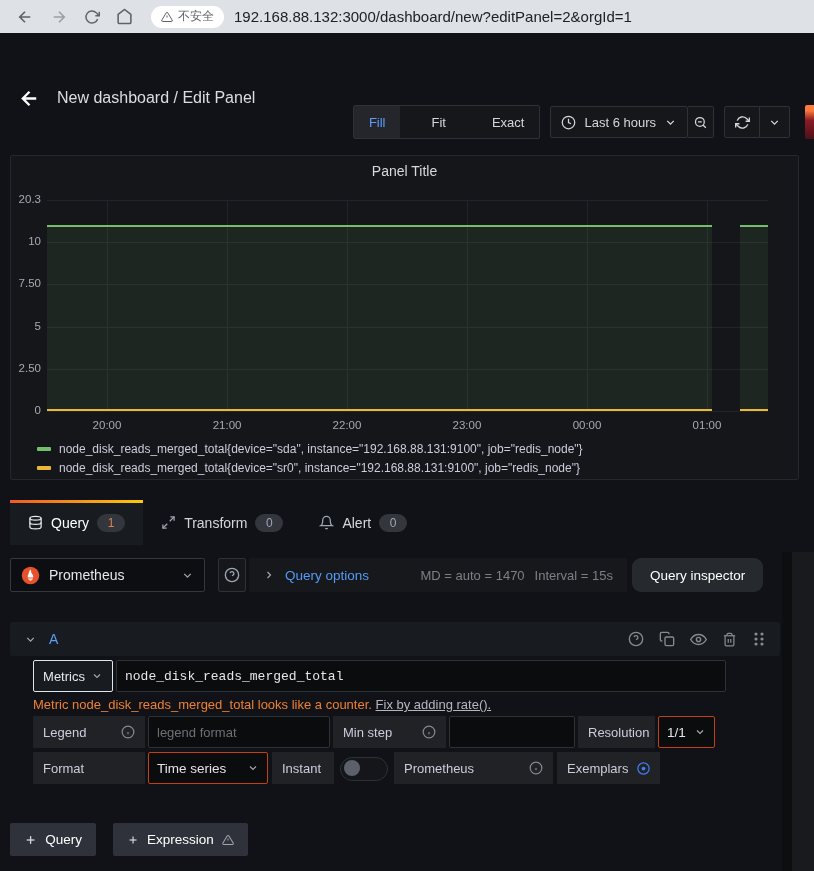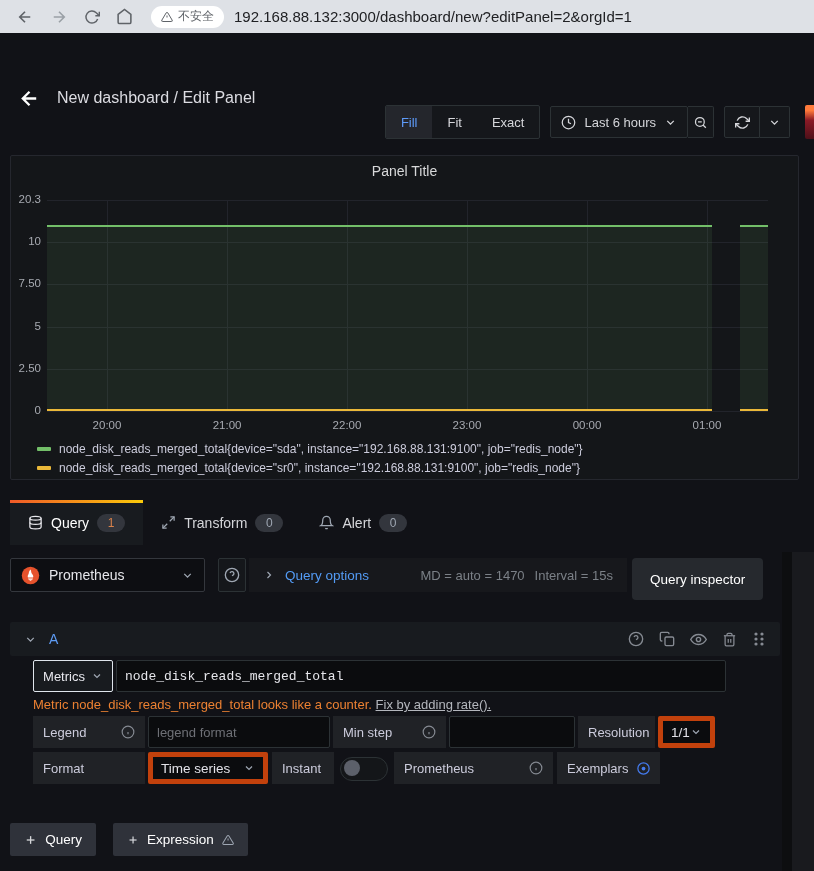--- a/index.html
+++ b/index.html
@@ -17,21 +17,21 @@
   .url-text{margin-left:10px;color:#202124;font-size:15px;}
 
   
   .gf-header{position:absolute;top:33px;left:0;width:814px;height:63px;background:#111217;}
   .gf-back{position:absolute;left:18px;top:54px;color:#ffffff;cursor:pointer;}
   .gf-title{position:absolute;left:57px;top:56px;font-size:16px;font-weight:500;color:#dcdce2;}
 
   
   .toolbar{position:absolute;top:105px;left:0;width:790px;height:34px;display:flex;
            justify-content:flex-end;align-items:center;gap:10px;}
-  .seg-group{display:flex;height:32px;background:#15171b;border:1px solid #2c3235;border-radius:2px;overflow:hidden;}
+  .seg-group{display:flex;height:32px;background:#15171b;border:1px solid #2c3235;border-radius:2px;overflow:hidden;gap:16px;}
   .seg-btn{padding:0 15px;display:flex;align-items:center;font-size:13px;color:#d5d6da;cursor:pointer;}
   .seg-btn.active{background:#24262c;color:#5e9bfa;font-weight:500;}
   .tool-btn{height:32px;border:1px solid #2c3235;border-radius:2px;background:#15171b;display:flex;
             align-items:center;color:#d5d6da;font-size:13px;cursor:pointer;box-sizing:border-box;}
   .time-picker{padding:0 10px;gap:8px;}
   .zoom-btn{width:26px;justify-content:center;border-left:none;border-radius:0 2px 2px 0;}
   .time-wrap{display:flex;border-radius:6px;}
   .refresh-wrap{display:flex;}
   .refresh-btn{width:36px;justify-content:center;border-radius:2px 0 0 2px;}
   .refresh-caret{width:30px;justify-content:center;border-left:none;border-radius:0 2px 2px 0;}
@@ -75,41 +75,41 @@
              padding:0 10px;gap:9px;box-sizing:border-box;cursor:pointer;}
   .ds-name{flex:1;font-size:14px;color:#e6e6eb;}
   .help-btn{position:absolute;left:218px;top:0;width:28px;height:34px;background:#15171b;
             border:1px solid #2c3235;border-radius:2px;display:flex;align-items:center;
             justify-content:center;box-sizing:border-box;color:#9fa7b3;cursor:pointer;}
   .qo-panel{position:absolute;left:249px;top:0;width:378px;height:34px;background:#17181c;
             display:flex;align-items:center;padding:0 14px;box-sizing:border-box;gap:10px;}
   .qo-label{color:#539bf5;font-size:13.5px;font-weight:500;cursor:pointer;}
   .qo-meta{color:#7b8087;font-size:13px;}
   .qo-md{margin-left:auto;}
-  .qi-btn{position:absolute;left:632px;top:0;height:42px;background:#26292e;border-radius:4px;
+  .qi-btn{position:absolute;left:632px;top:0;height:34px;background:#26292e;border-radius:9px;
           display:flex;align-items:center;padding:0 18px;color:#ffffff;font-size:13.5px;
           font-weight:500;cursor:pointer;}
 
   
   .scroll-shadow{position:absolute;left:782px;top:552px;width:10px;height:319px;background:#0d0e10;}
   .scroll-gutter{position:absolute;left:792px;top:552px;width:22px;height:319px;background:#191a1e;}
   .row-a{position:absolute;left:10px;top:622px;width:770px;height:34px;background:#181b1f;
          border-radius:2px;display:flex;align-items:center;padding:0 14px;box-sizing:border-box;}
   .ref-id{color:#5e9cf5;font-size:14px;font-weight:500;margin-left:12px;}
   .row-a-icons{margin-left:auto;display:flex;align-items:center;gap:15px;color:#868b93;}
   .row-a-icons > *{cursor:pointer;}
 
   .chip{position:absolute;height:32px;background:#202226;border-radius:0;display:flex;
         align-items:center;padding:0 10px;color:#ccccdc;font-size:13px;font-weight:500;
         box-sizing:border-box;gap:8px;}
   .chip .ico-r{margin-left:auto;color:#868b93;}
   .field{position:absolute;height:32px;background:#0b0c0e;border:1px solid #2c3235;border-radius:2px;
          color:#ccccdc;font-size:13px;padding:0 8px;box-sizing:border-box;outline:none;}
   input.field::placeholder{color:#6e7076;}
-  .selectbox{position:absolute;height:32px;background:#0b0c0e;border:5px solid #c2410c;border-radius:2px;
+  .selectbox{position:absolute;height:32px;background:#0b0c0e;border:1px solid #c2410c;border-radius:2px;
              display:flex;align-items:center;justify-content:space-between;padding:0 8px;
              box-sizing:border-box;color:#e2e2e8;font-size:13.5px;cursor:pointer;}
 
   .metrics-btn{position:absolute;left:33px;top:660px;width:80px;height:32px;background:#181b1f;
                border:1px solid #dfe5ec;border-radius:2px;display:flex;align-items:center;
                justify-content:center;gap:6px;color:#e8e8ee;font-size:13px;font-weight:500;
                box-sizing:border-box;cursor:pointer;}
   .metric-input{left:116px;top:660px;width:610px;font-family:"Liberation Mono","DejaVu Sans Mono",monospace;
                 font-size:13px;color:#e6e6eb;}
   .warn-line{position:absolute;left:33px;top:697px;font-size:13px;color:#ec8132;}

